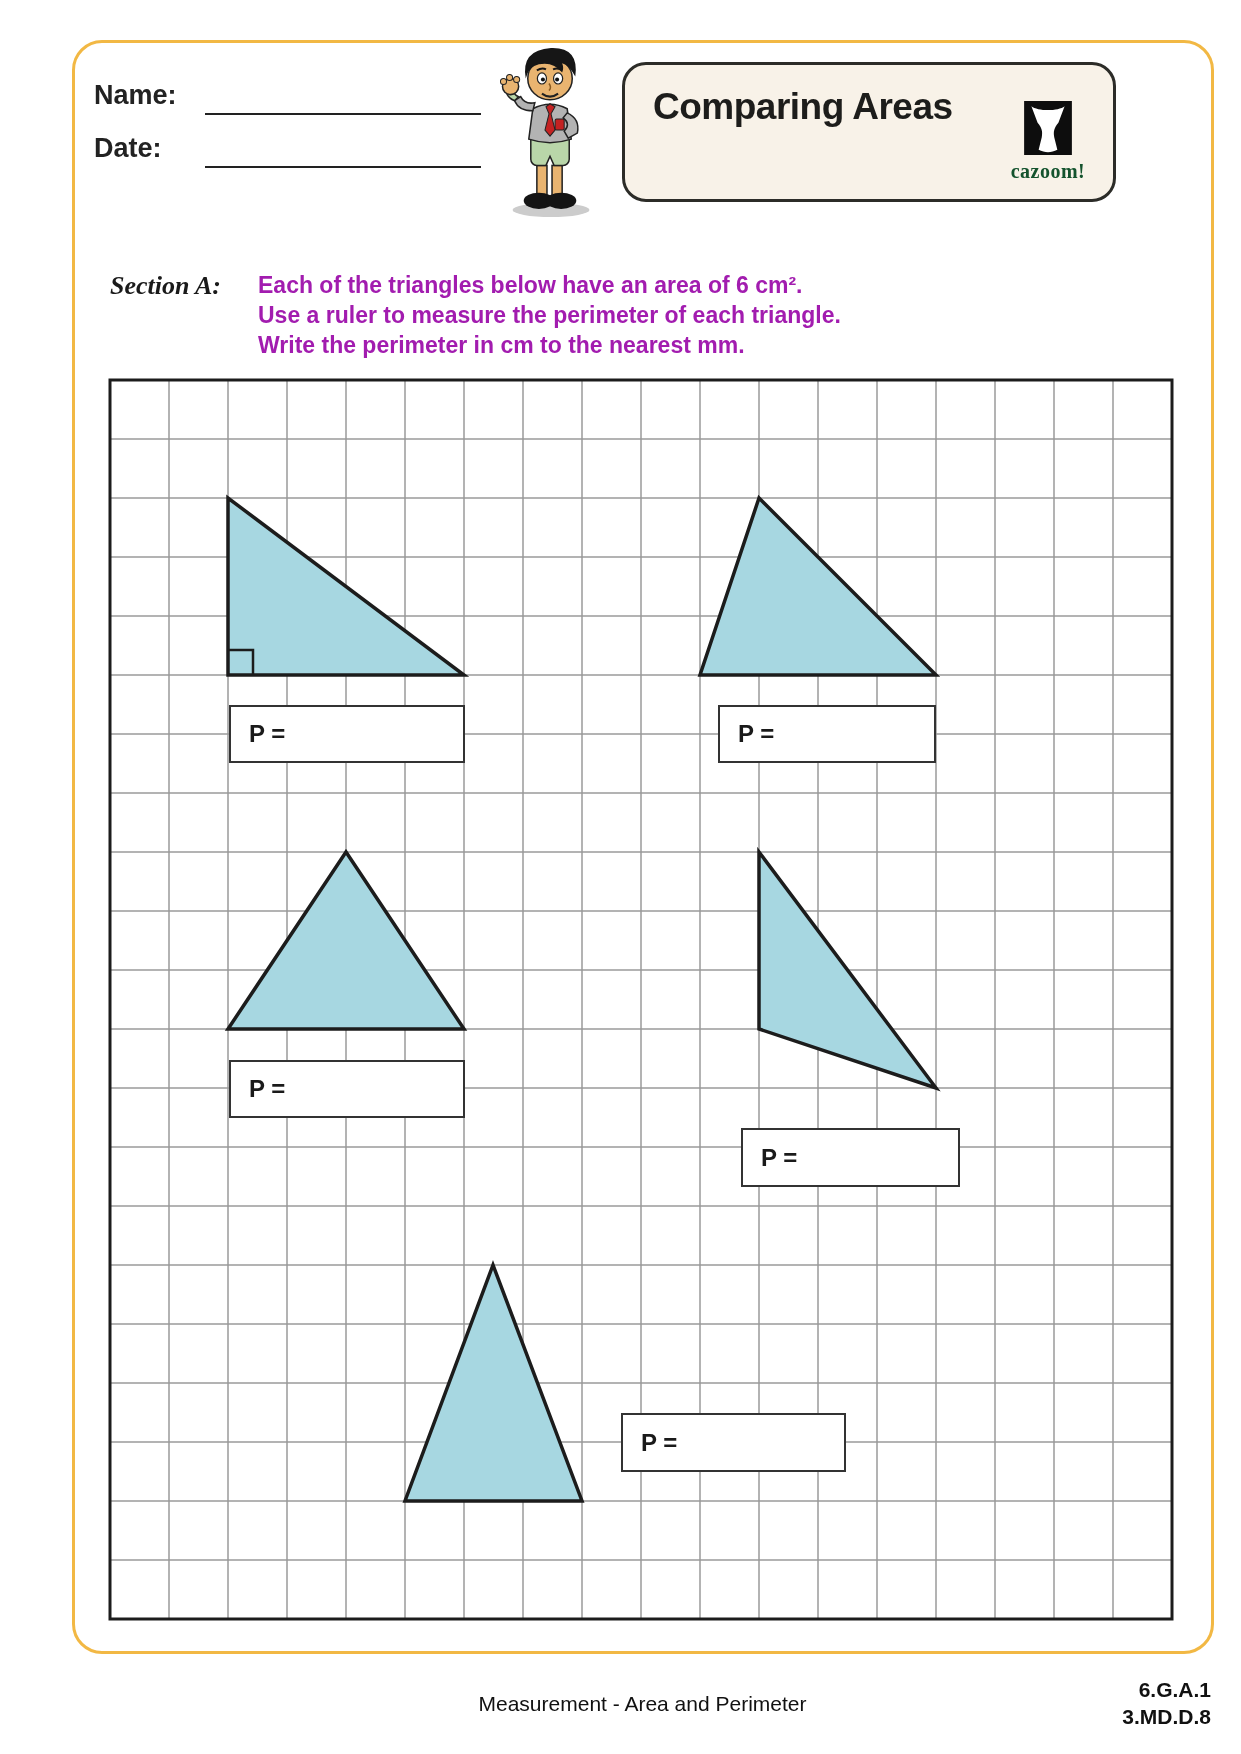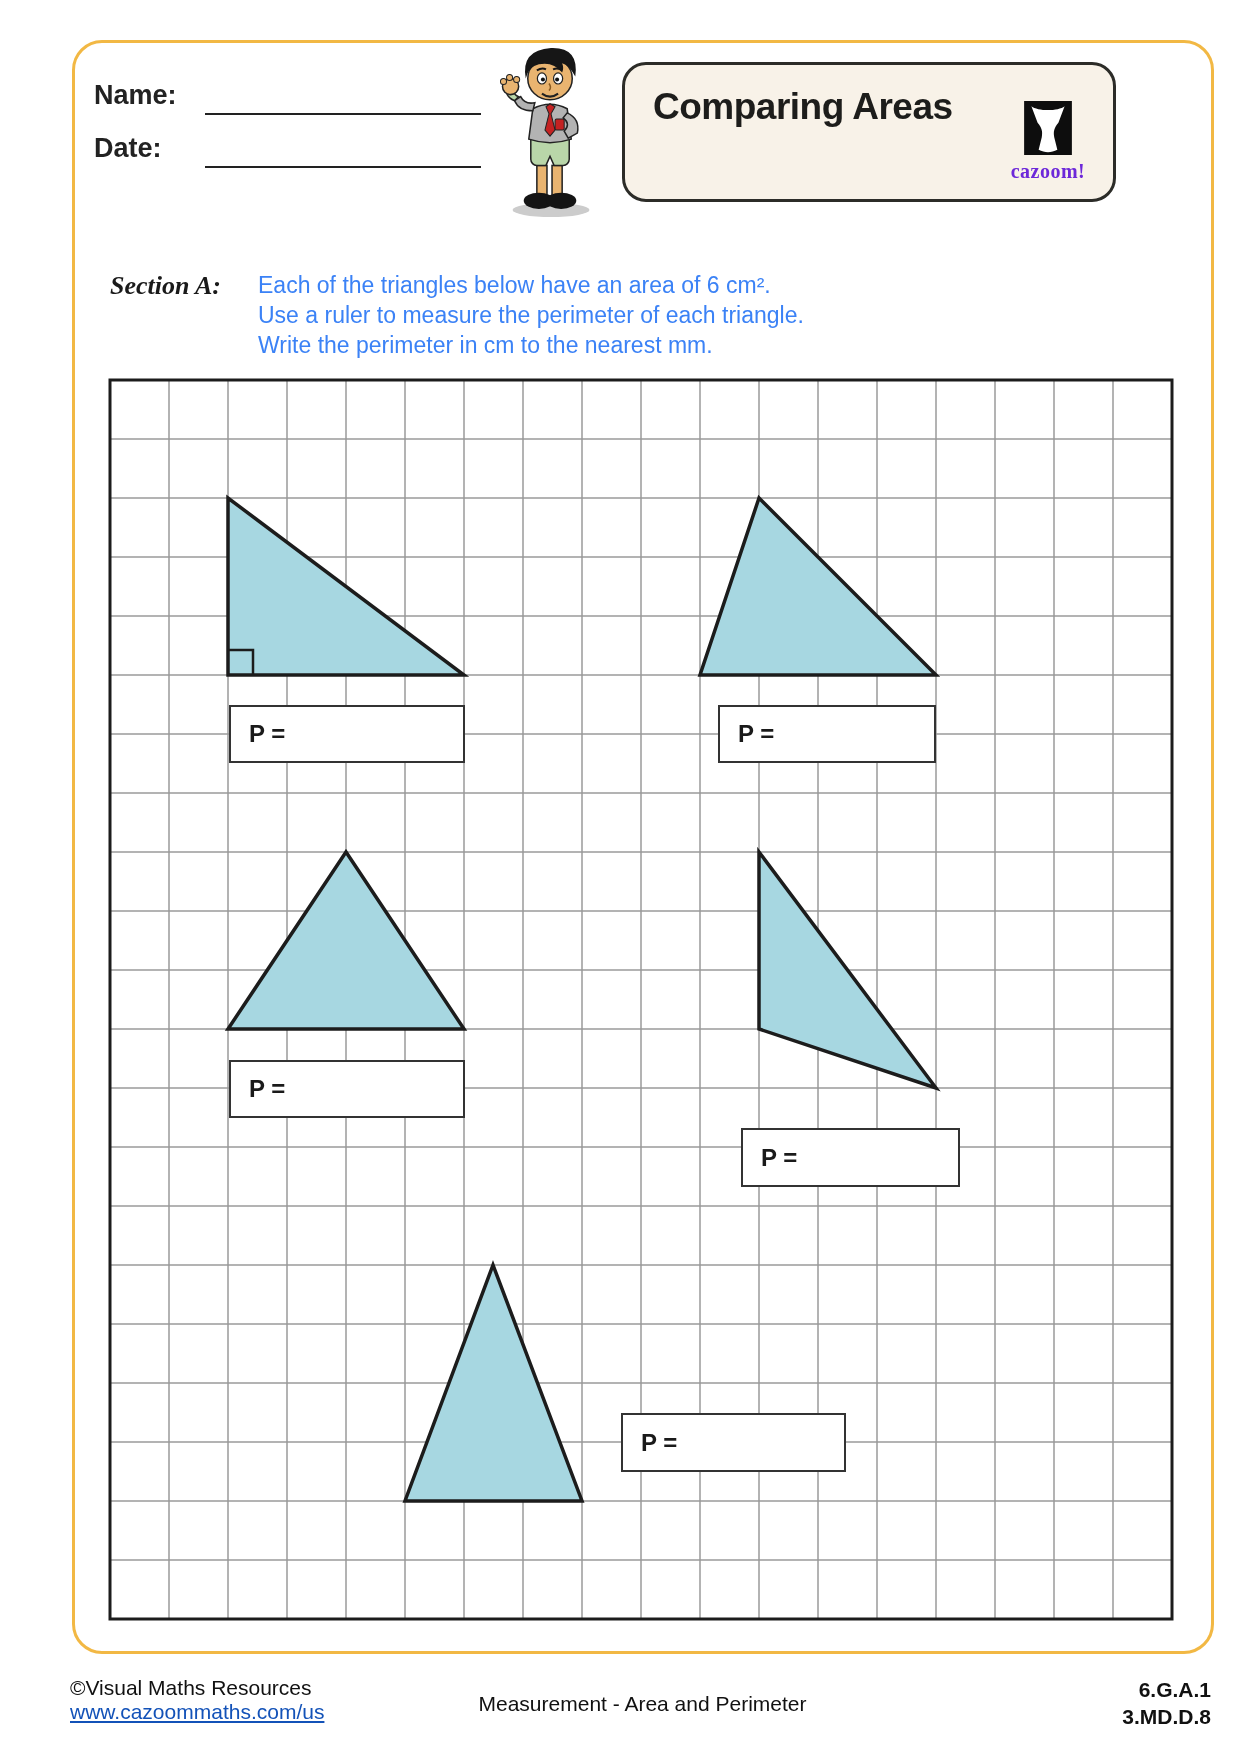--- a/index.html
+++ b/index.html
@@ -10,26 +10,26 @@
   
   .field-label{position:absolute;font-size:27px;font-weight:700;color:#222;}
   .field-line{position:absolute;height:28px;border-bottom:2px solid #222;}
   .boy{position:absolute;left:466px;top:38px;}
   .title-box{position:absolute;left:600px;top:62px;width:494px;height:140px;
         background:#f8f2e8;border:3px solid #2c2c28;border-radius:24px;box-sizing:border-box;}
   .title-text{position:absolute;left:28px;top:18px;font-size:37px;line-height:47px;
         font-weight:800;letter-spacing:-0.5px;color:#1d1d1b;}
   .logo{position:absolute;right:20px;top:36px;width:90px;text-align:center;}
   .logo-text{font-family:"Liberation Serif", serif;font-weight:700;font-size:20px;
-        letter-spacing:0.5px;color:#6d28d9;margin-top:1px;}
+        letter-spacing:0.5px;color:#14532d;margin-top:1px;}
   
   .section-label{position:absolute;left:88px;top:271px;font-family:"Liberation Serif", serif;
         font-style:italic;font-weight:700;font-size:26px;color:#1a1a1a;}
   .section-instructions{position:absolute;left:236px;top:270px;font-size:23px;
-        font-weight:400;line-height:30px;color:#3b82f6;}
+        font-weight:700;line-height:30px;color:#a21caf;}
   
   #grid-svg{position:absolute;left:0;top:0;}
   .p-box{position:absolute;background:#ffffff;border:2px solid #333;box-sizing:border-box;
         display:flex;align-items:center;padding-left:18px;font-size:24px;font-weight:700;color:#1a1a1a;}
   
   .footer-left{position:absolute;left:48px;top:1676px;font-size:21px;color:#111;}
   .footer-left a{color:#1352b8;text-decoration:underline;font-size:21px;}
   .footer-center{position:absolute;left:0;right:0;top:1692px;text-align:center;font-size:21px;color:#111;}
   .footer-right{position:absolute;right:52px;top:1676px;text-align:right;font-size:21px;
         line-height:27px;color:#111;font-weight:bold;}
@@ -115,22 +115,18 @@
         <span>P =</span>
       </div>
       <div class="p-box" style="left: 719px; top: 1128px; width: 219px; height: 59px;">
         <span>P =</span>
       </div>
       <div class="p-box" style="left: 599px; top: 1413px; width: 225px; height: 59px;">
         <span>P =</span>
       </div>
     </div>
 
-  <div class="footer-left">
-    <div>©Visual Maths Resources</div>
-    <a href="#">www.cazoommaths.com/us</a>
-  </div>
   <div class="footer-center">Measurement - Area and Perimeter</div>
   <div class="footer-right">
     <div>6.G.A.1</div>
     <div>3.MD.D.8</div>
   </div>
 </div>
 
 </body></html>

